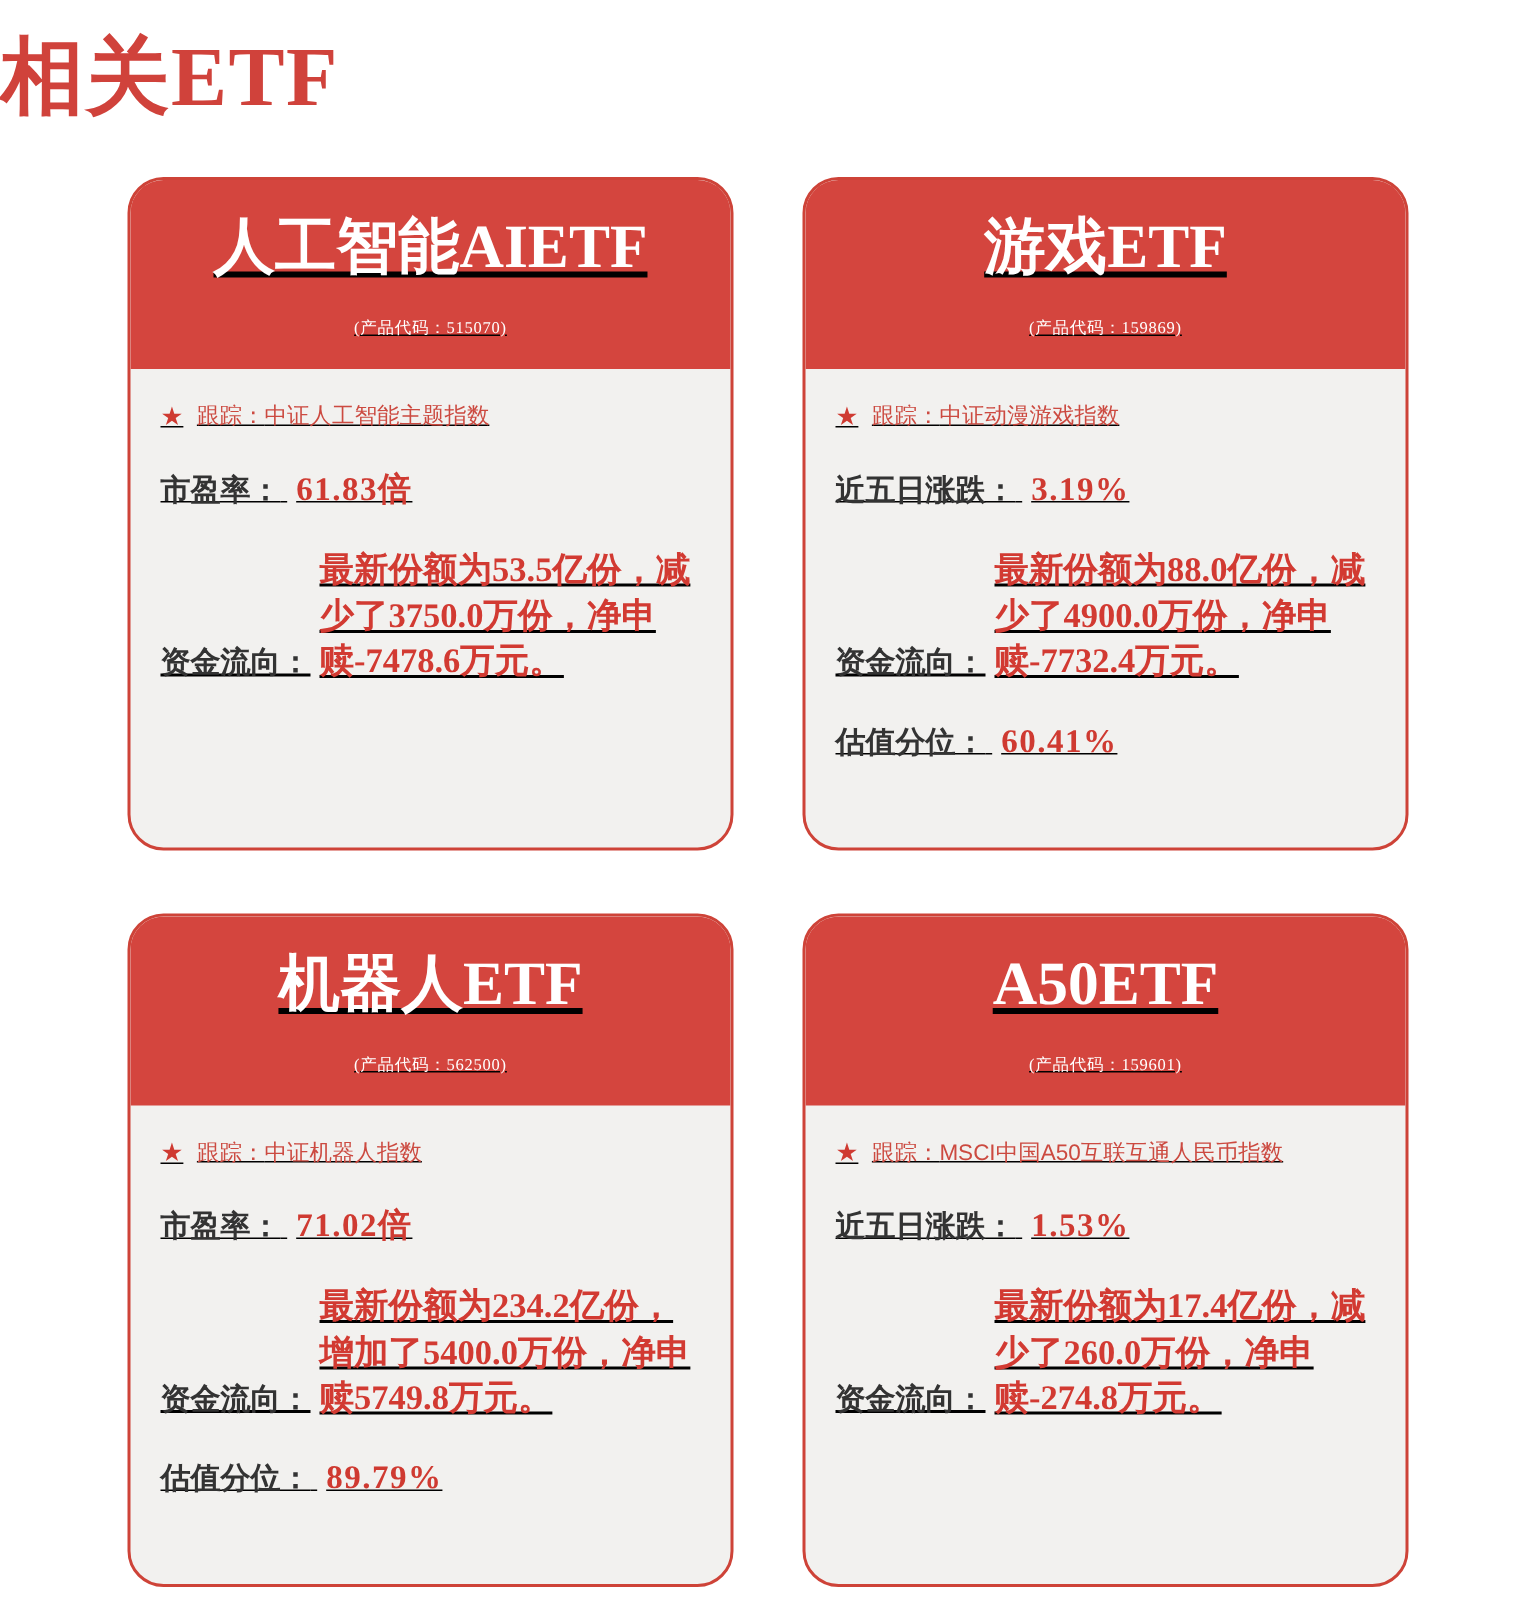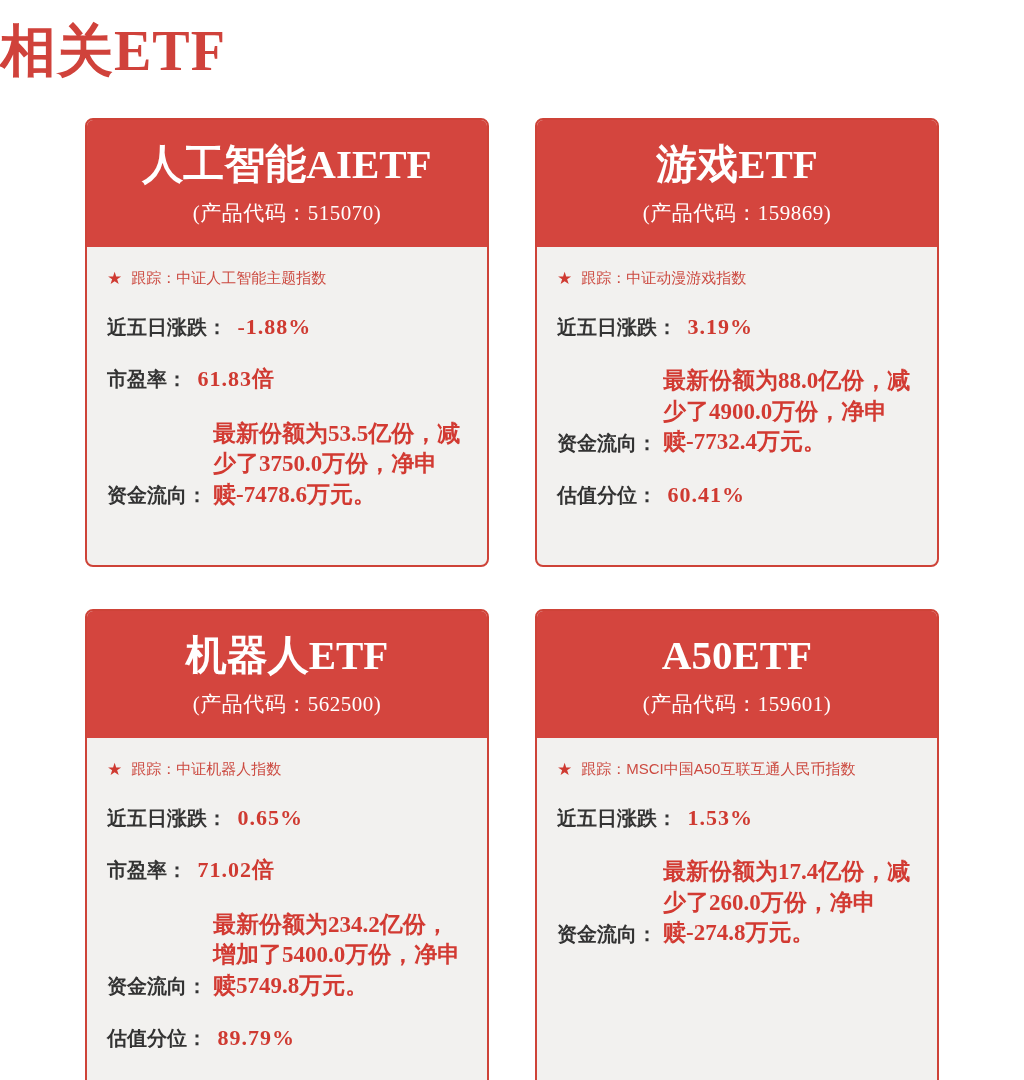--- a/index.html
+++ b/index.html
@@ -20,45 +20,46 @@
     display: grid;
     grid-template-columns: 404px 404px;
     column-gap: 46px;
     row-gap: 42px;
     justify-content: center;
     margin-top: 28px;
   }
 
   .card {
     border: 2px solid #ce4338;
-    border-radius: 8px;
+    border-radius: 24px;
     background: #f2f1ef;
     overflow: hidden;
     min-height: 449px;
     display: flex;
     flex-direction: column;
+    text-decoration: underline;
   }
 
   .card-header {
     background: #d4453e;
     color: #ffffff;
     text-align: center;
     padding: 22px 10px 20px 10px;
   }
 
   .card-title {
     font-size: 41px;
     font-weight: 700;
     font-family: "Liberation Serif", "DejaVu Serif", serif;
     line-height: 1.1;
   }
 
   .card-code {
-    margin-top: 12px;
-    font-size: 21px;
+    margin-top: 24px;
+    font-size: 11px;
     font-family: "Liberation Serif", "DejaVu Serif", serif;
     letter-spacing: 0.5px;
   }
 
   .card-body {
     padding: 22px 16px 22px 20px;
     flex: 1;
   }
 
   .tracking-row {
@@ -133,24 +134,20 @@
       <div class="card-title">人工智能AIETF</div>
       <div class="card-code">(产品代码：515070)</div>
     </div>
     <div class="card-body">
       <div class="tracking-row">
         <span class="star-icon">★</span>
         <span>跟踪：</span>
         <span>中证人工智能主题指数</span>
       </div>
       <div class="metric-row">
-        <span class="metric-label">近五日涨跌：</span>
-        <span class="metric-value">-1.88%</span>
-      </div>
-      <div class="metric-row">
         <span class="metric-label">市盈率：</span>
         <span class="metric-value">61.83倍</span>
       </div>
       <div class="flow-row">
         <span class="flow-label">资金流向：</span>
         <span class="flow-value">最新份额为53.5亿份，减少了3750.0万份，净申赎-7478.6万元。</span>
       </div>
     </div>
   </div>
 
@@ -185,24 +182,20 @@
       <div class="card-title">机器人ETF</div>
       <div class="card-code">(产品代码：562500)</div>
     </div>
     <div class="card-body">
       <div class="tracking-row">
         <span class="star-icon">★</span>
         <span>跟踪：</span>
         <span>中证机器人指数</span>
       </div>
       <div class="metric-row">
-        <span class="metric-label">近五日涨跌：</span>
-        <span class="metric-value">0.65%</span>
-      </div>
-      <div class="metric-row">
         <span class="metric-label">市盈率：</span>
         <span class="metric-value">71.02倍</span>
       </div>
       <div class="flow-row">
         <span class="flow-label">资金流向：</span>
         <span class="flow-value">最新份额为234.2亿份，增加了5400.0万份，净申赎5749.8万元。</span>
       </div>
       <div class="metric-row">
         <span class="metric-label">估值分位：</span>
         <span class="metric-value">89.79%</span>

